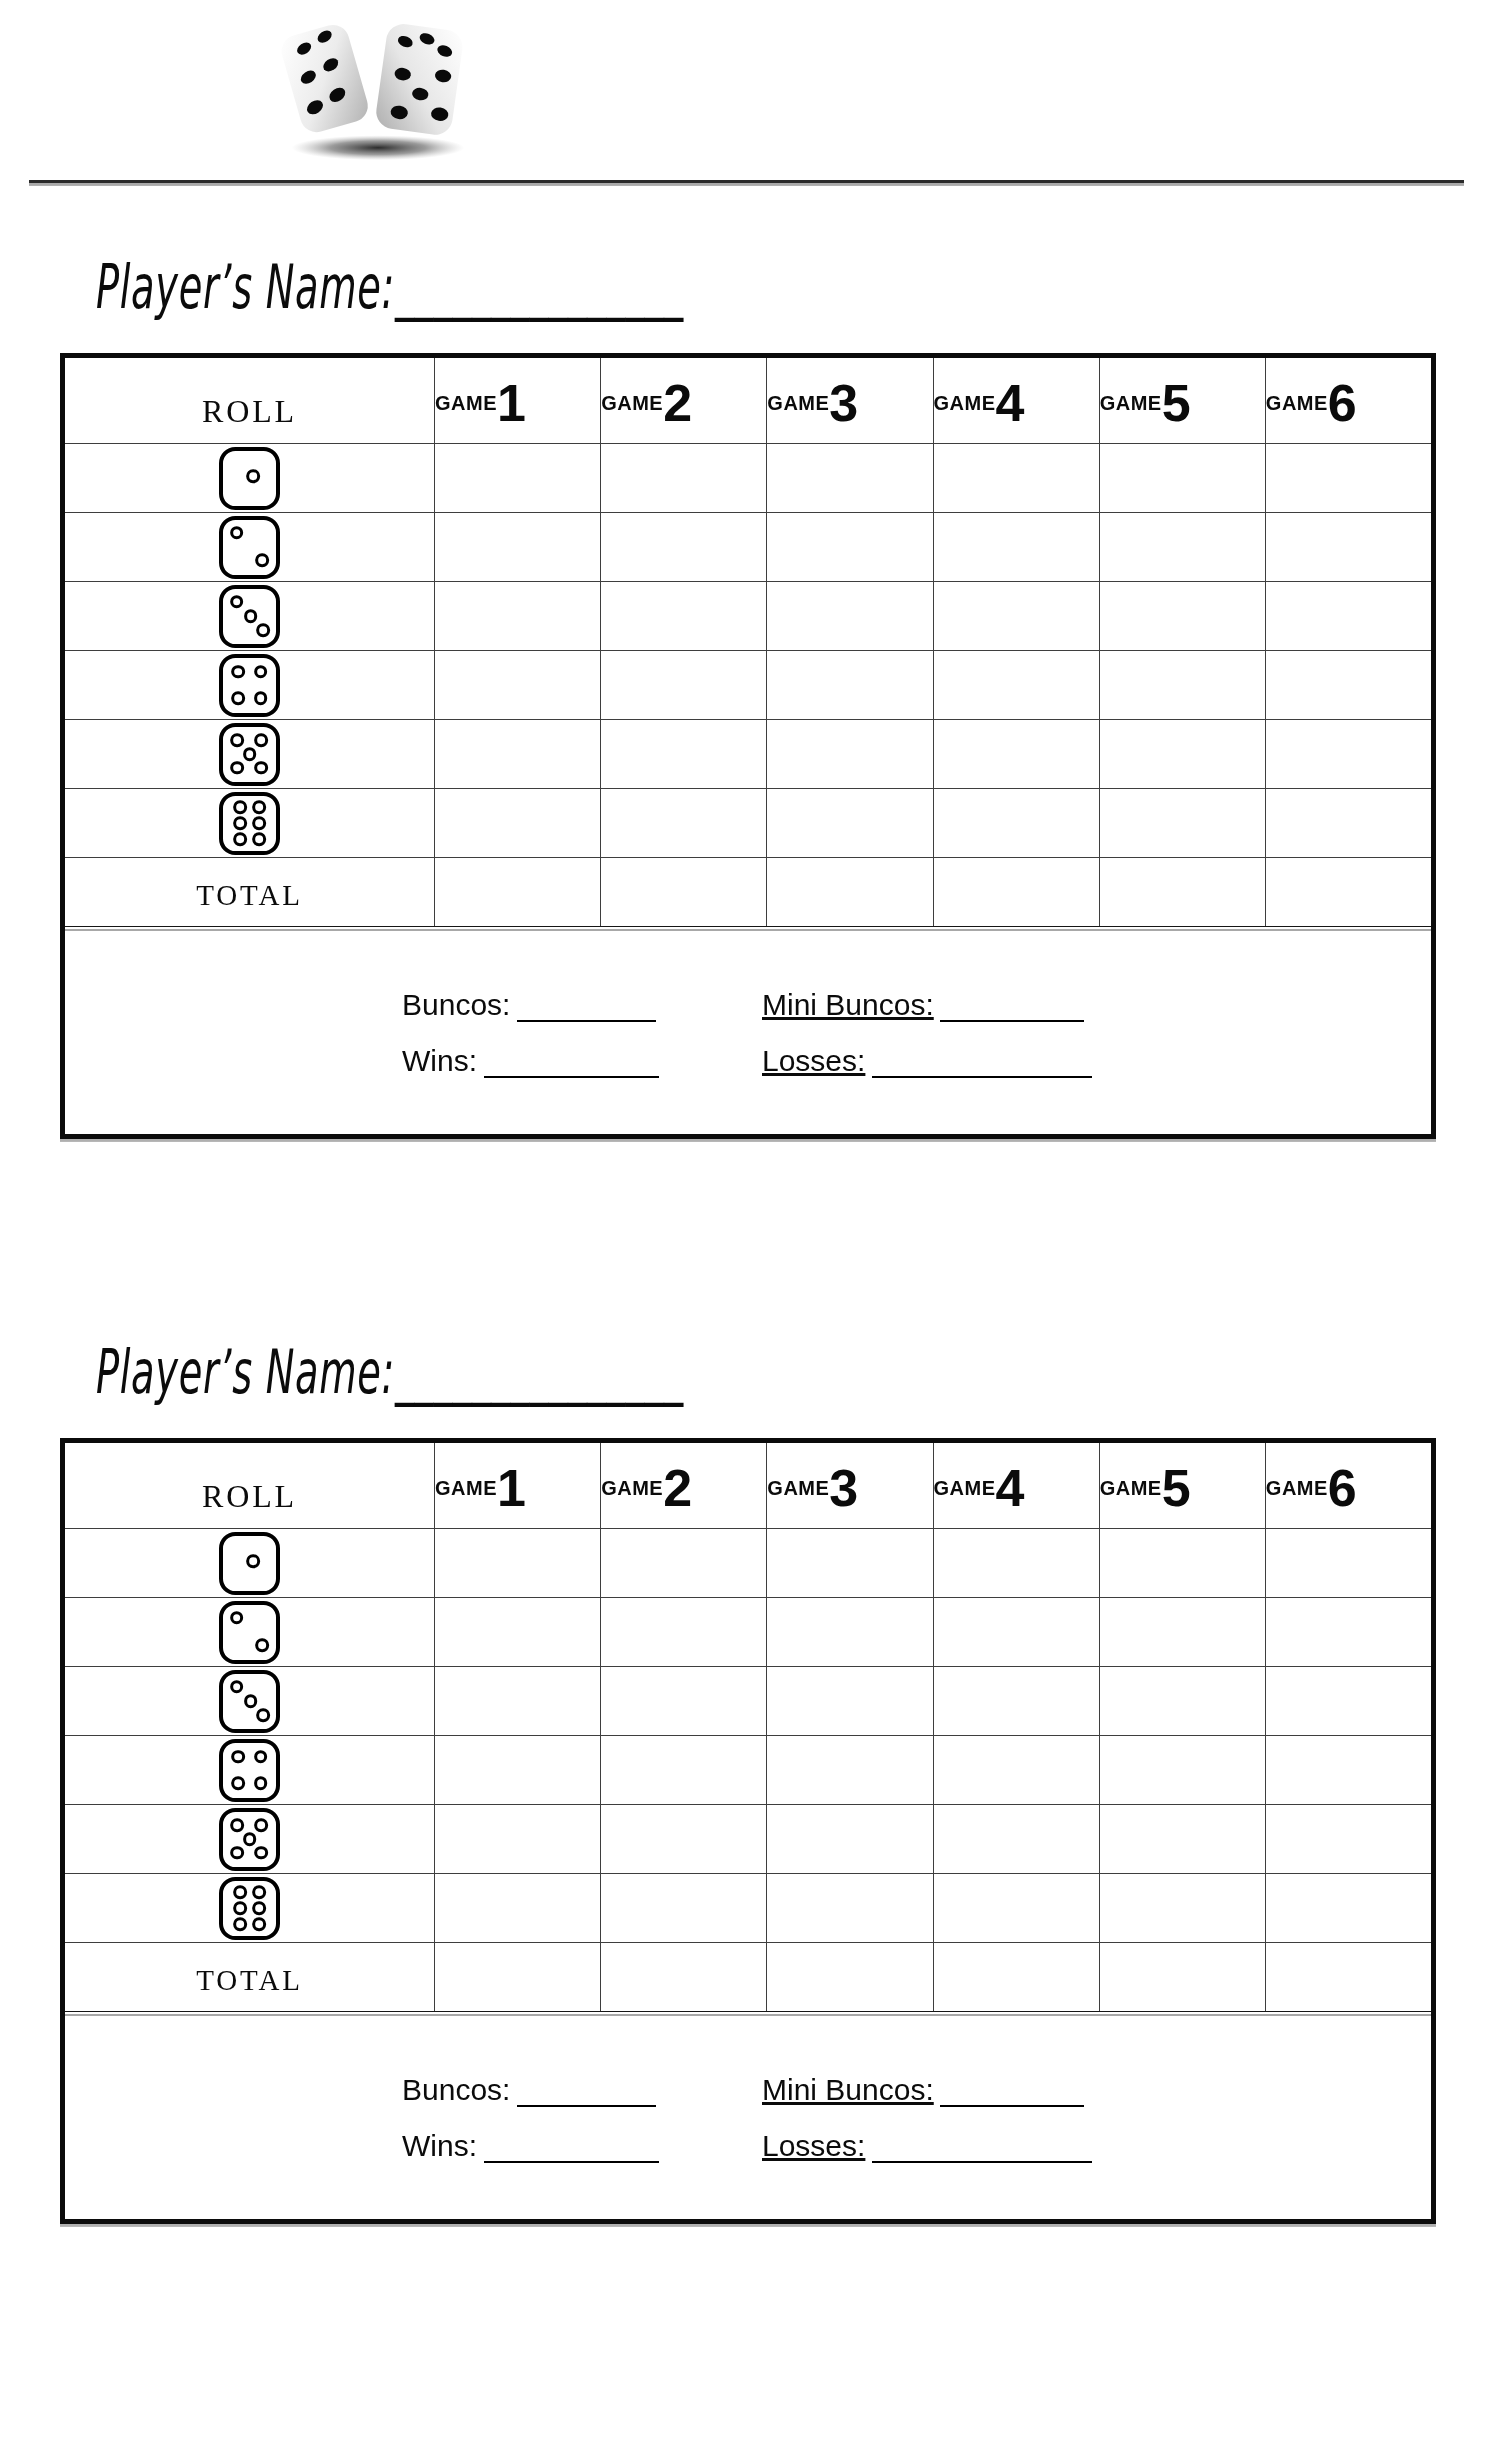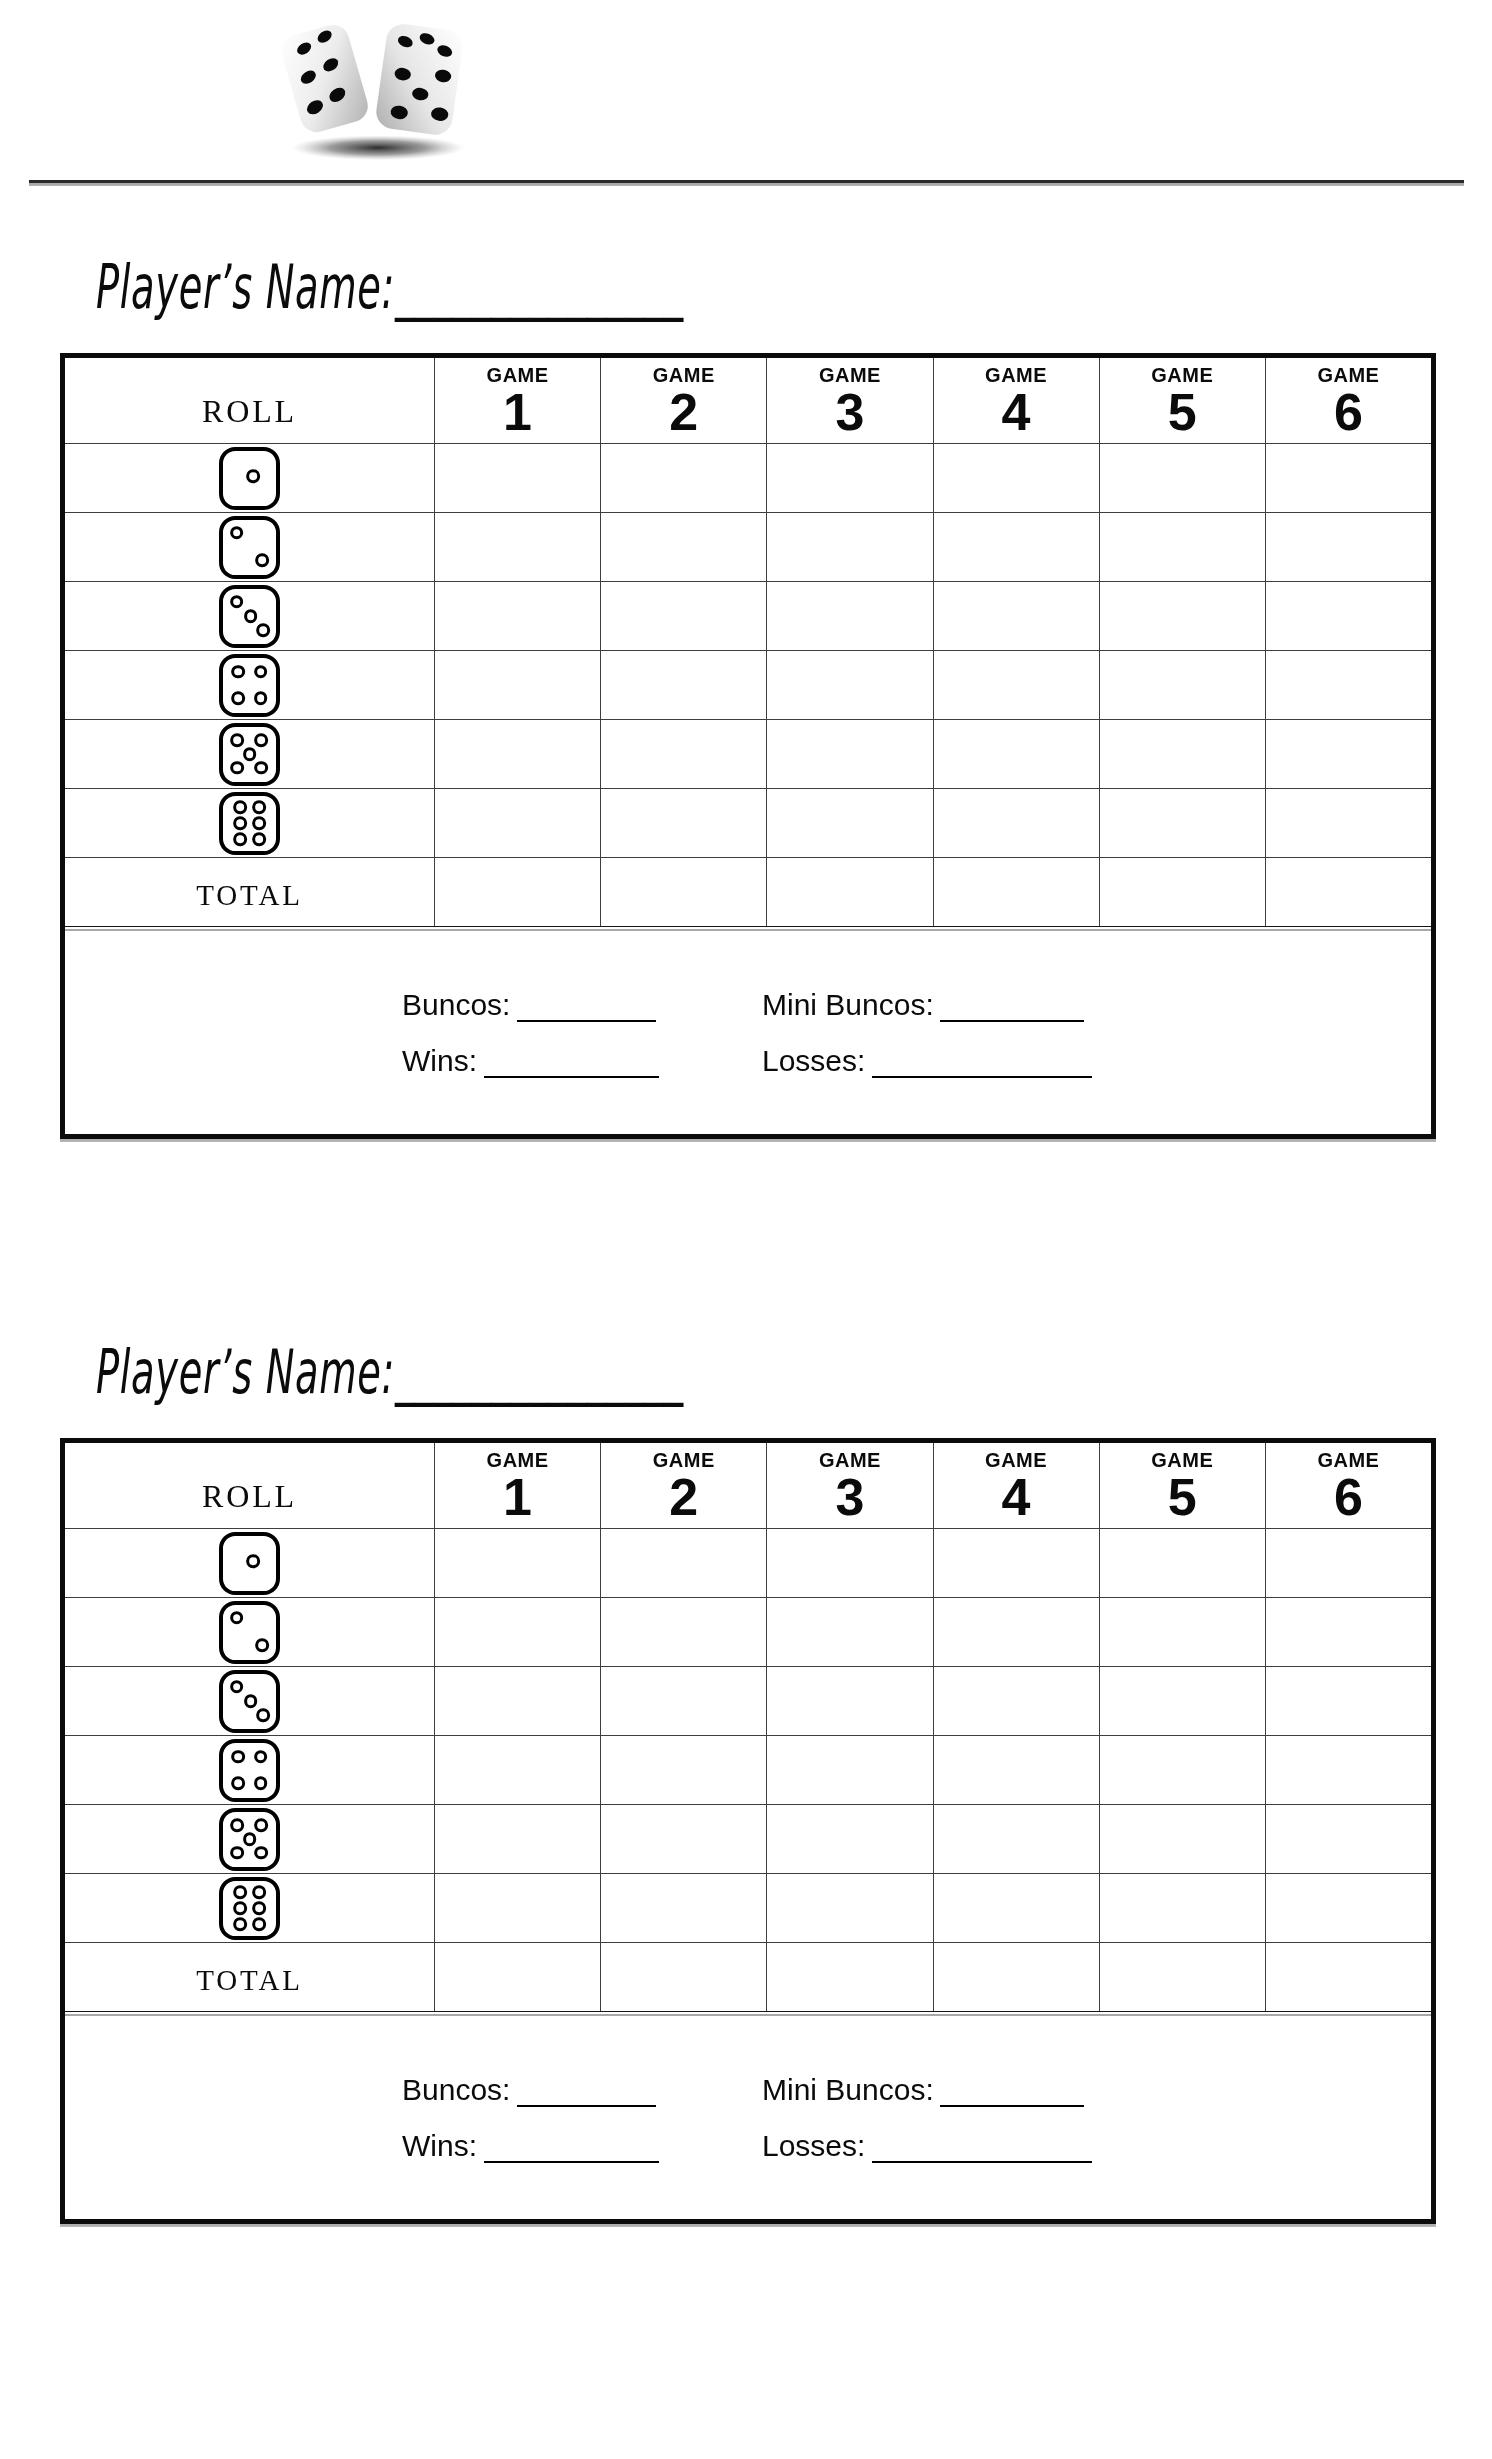--- a/index.html
+++ b/index.html
@@ -28,41 +28,41 @@
                box-shadow:0 2.9px 0 rgba(110,110,110,.55);}
   .sheet-grid{display:grid;width:100%;height:100%;
               grid-template-columns:369px repeat(6,1fr);
               grid-template-rows:85px repeat(6,69px) 69px 1fr;}
   .cell{position:relative;box-sizing:border-box;border-left:1.9px solid #3e3e3e;border-top:1.9px solid #3e3e3e;}
   .first-col{border-left:none;}
   .head-roll,.head-game{border-top:none;}
 
   .head-roll{display:flex;align-items:center;justify-content:center;
              font-family:"Liberation Serif",serif;font-size:32px;letter-spacing:2.9px;padding-top:22px;}
-  .head-game{display:flex;flex-direction:column;align-items:center;padding-top:5.8px;}
+  .head-game{display:flex;align-items:center;padding-top:5.8px;}
   .game-word{font-size:20px;font-weight:700;letter-spacing:0.5px;}
   .game-num{font-size:52px;font-weight:700;line-height:50px;}
 
   .roll-cell{display:flex;align-items:center;justify-content:center;}
   .die{position:relative;width:61px;height:63px;border:4.8px solid #000;border-radius:16.3px;
        background:#fff;box-sizing:border-box;}
   .pip{position:absolute;width:7.7px;height:7.7px;background:#fff;border:3.8px solid #000;border-radius:50%;
        transform:translate(-50%,-50%);box-sizing:content-box;}
 
   .total-cell{display:flex;align-items:center;justify-content:center;
               font-family:"Liberation Serif",serif;font-size:29px;letter-spacing:2.9px;padding-top:7.7px;}
 
   .sheet-footer{grid-column:1 / -1;position:relative;border-top:1.9px solid #161616;font-size:30px;}
   .sheet-footer::before{content:"";position:absolute;top:1.9px;left:0;right:0;height:1.9px;background:#a8a8a8;}
   .stat-row{position:absolute;left:0;right:0;white-space:nowrap;}
   .stat-row1{top:61px;}
   .stat-row2{top:117px;}
   .stat-item{position:absolute;white-space:nowrap;}
   .stat-col1{left:337px;}
-  .stat-col2{left:697px;}
+  .stat-col2{left:697px;text-decoration:underline;}
   .stat-blank{display:inline-block;border-bottom:2.9px solid #000;margin-left:6.7px;vertical-align:-6.7px;height:25px;}
   .blank-buncos{width:139px;}
   .blank-mini{width:144px;}
   .blank-wins{width:175px;}
   .blank-losses{width:220px;}
 
   
   .site-url{position:absolute;top:2311px;left:0;width:1493px;text-align:center;
             font-family:"Liberation Serif",serif;font-size:32px;}
 </style>

